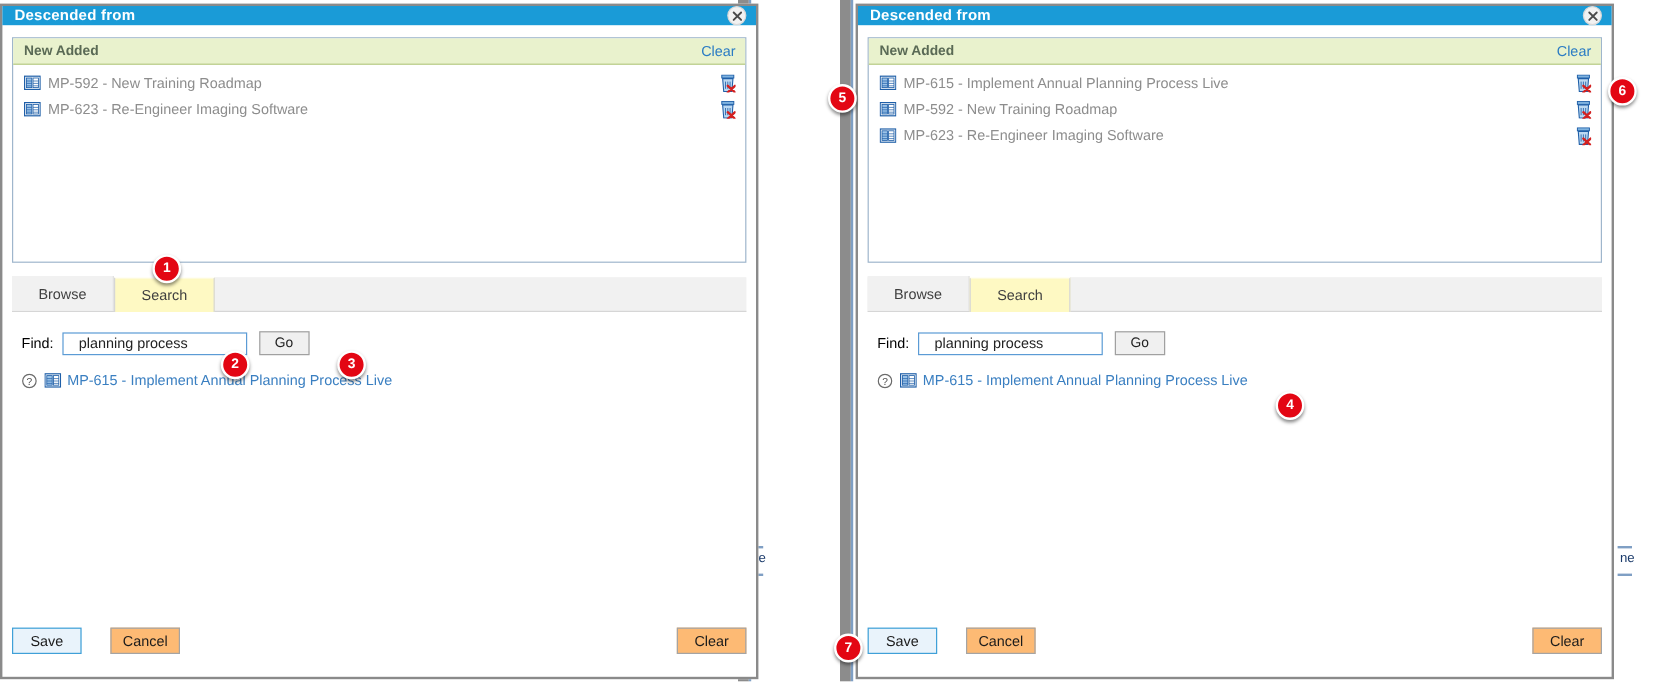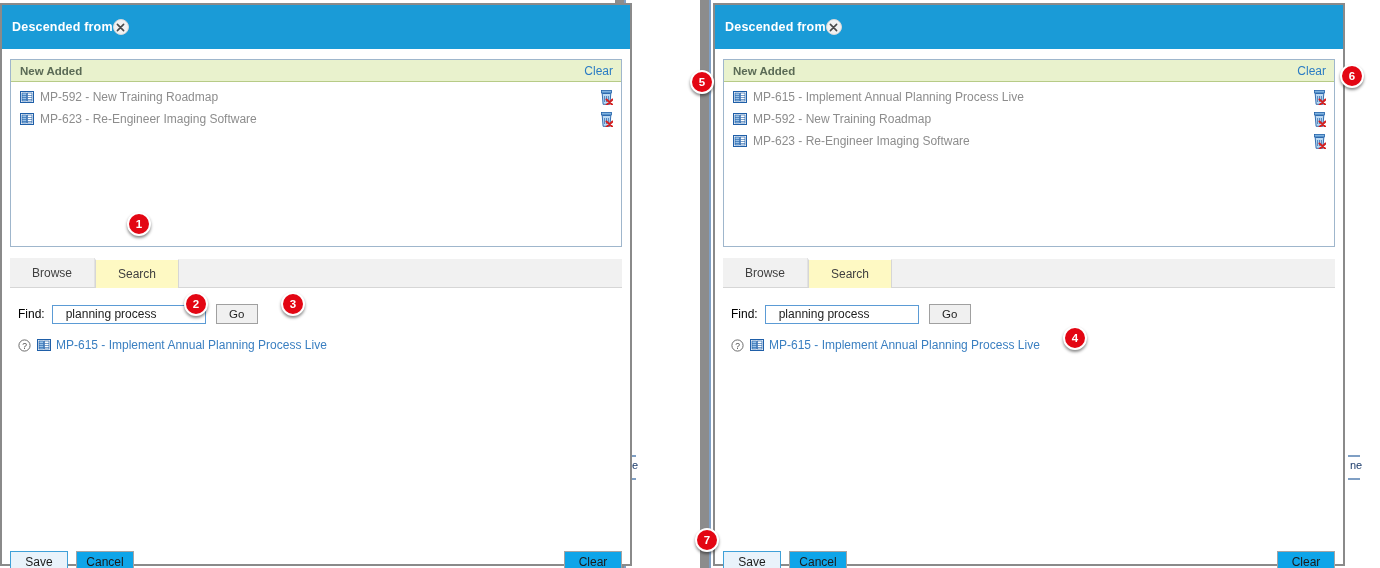--- a/index.html
+++ b/index.html
@@ -44,25 +44,25 @@
   .dialog {
     position: absolute;
     background: #ffffff;
     border: 2px solid #8a8a8a;
     box-sizing: border-box;
   }
   .dialog.left  { left: 0px;   top: 3px;  width: 632px; height: 563px; }
   .dialog.right { left: 713px; top: 3px;  width: 632px; height: 563px; }
 
   .titlebar {
-    height: 44px;
+    height: 16px;
     background: #1a9bd7;
     display: flex;
     align-items: center;
-    justify-content: flex-start;
+    justify-content: space-between;
     padding: 0 8px 0 10px;
     box-sizing: border-box;
   }
   .titlebar-text {
     color: #ffffff;
     font-size: 12.5px;
     font-weight: bold;
     letter-spacing: .2px;
   }
   .close-btn {
@@ -219,28 +219,28 @@
   
   .footer {
     position: absolute;
     left: 8px;
     right: 8px;
     bottom: 9px;
     display: flex;
     align-items: center;
     justify-content: space-between;
   }
-  .footer-left { display: flex; gap: 8px; }
+  .footer-left { display: flex; gap: 24px; }
   .btn {
     min-width: 58px;
     height: 22px;
     font-family: "Liberation Sans", sans-serif;
     font-size: 12px;
     color: #1b1b1b;
-    background: #0ea5e9;
+    background: #fdba74;
     border: 1px solid #a4a4a4;
     cursor: pointer;
     box-sizing: border-box;
   }
   .btn.primary-focus {
     background: #e9f3fb;
     border: 1px solid #3fa0d8;
   }
 
   

